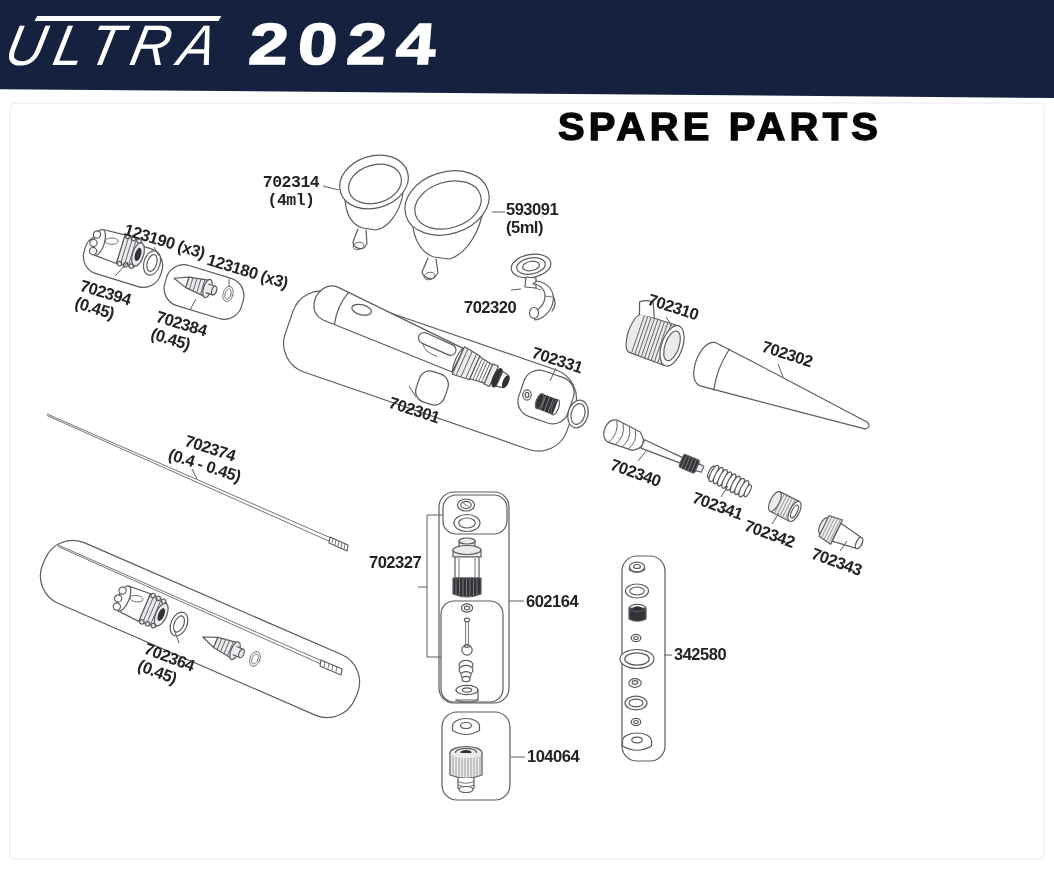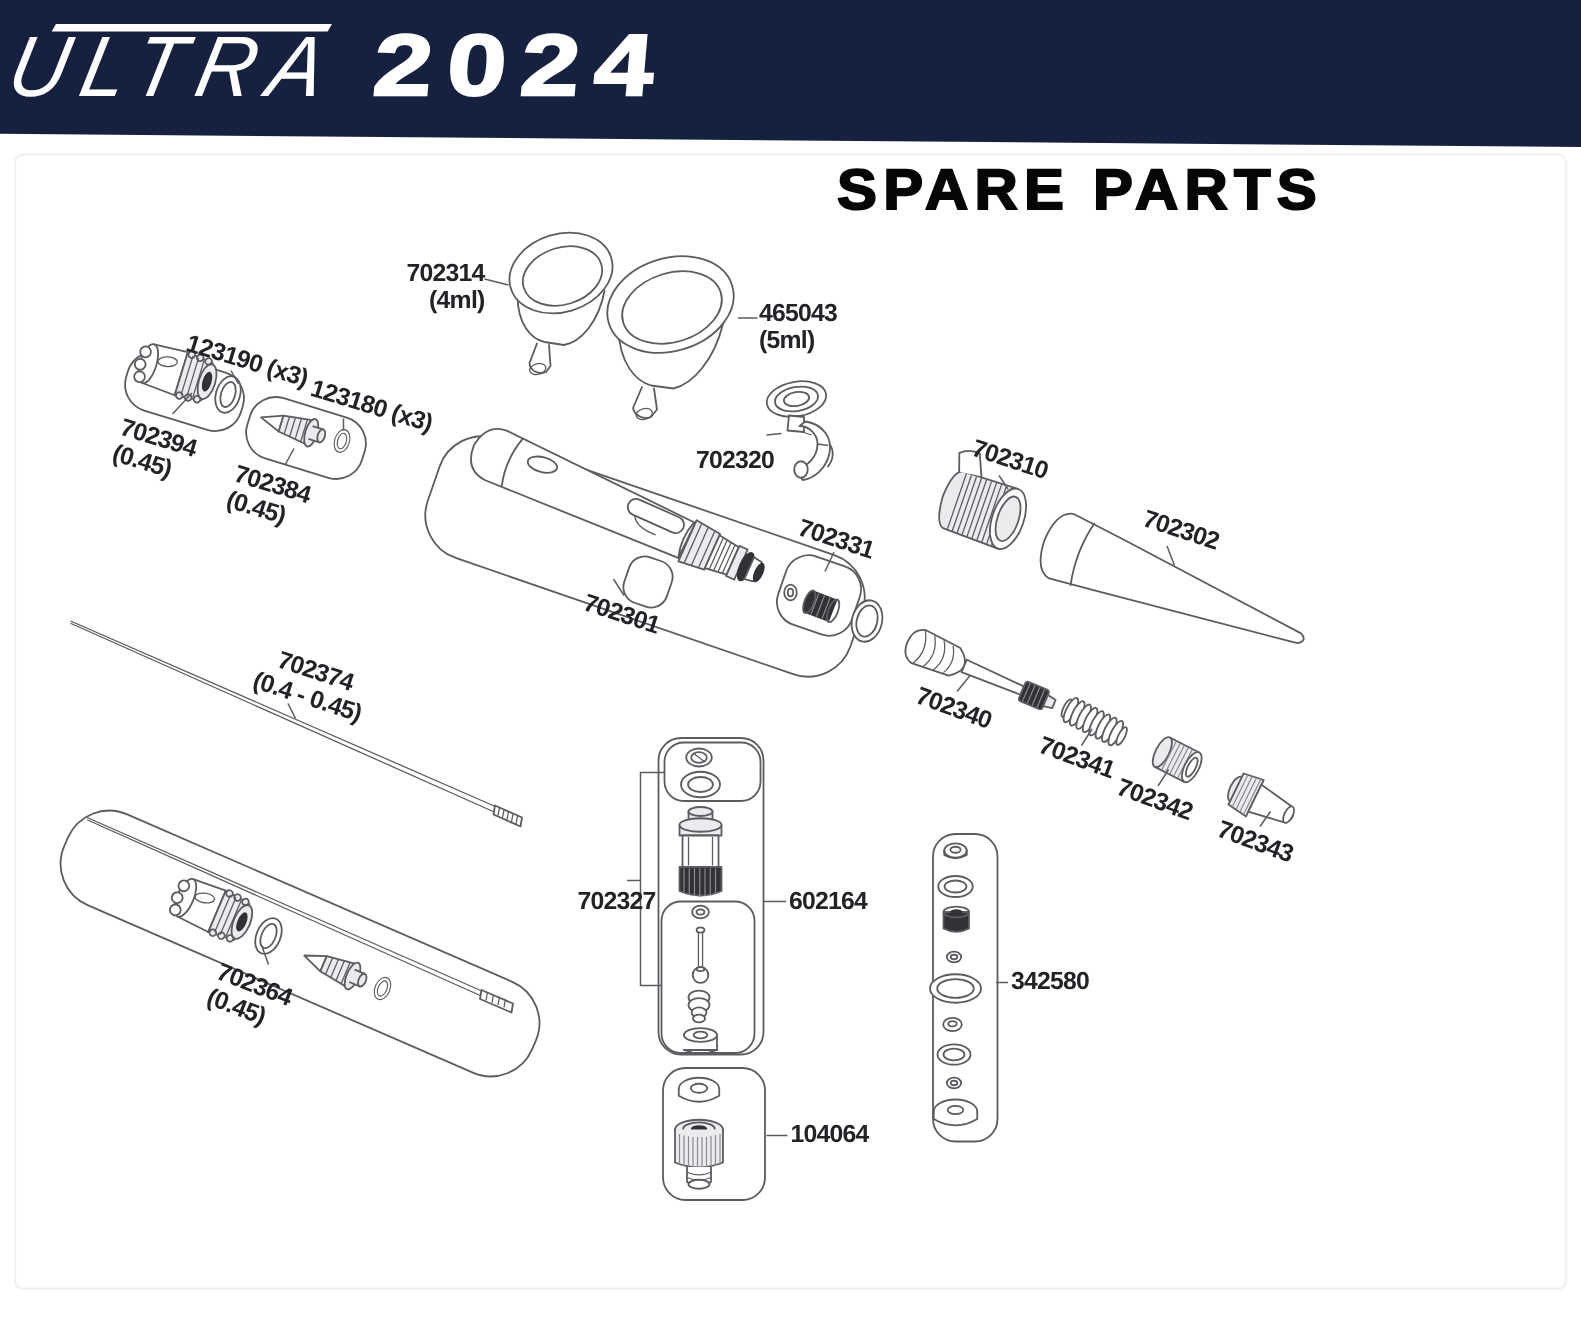--- a/index.html
+++ b/index.html
@@ -16,21 +16,21 @@
   .brand-year{position:absolute;left:252px;top:10px;color:#fff;font-size:58px;font-weight:700;
           letter-spacing:8px;transform:scaleX(1.22) skewX(-4deg);transform-origin:left top;
           -webkit-text-stroke:1.5px #fff;white-space:nowrap;}
   
   .page-title{position:absolute;left:500px;top:106px;width:440px;text-align:center;font-size:38px;
           font-weight:700;letter-spacing:4px;color:#060607;transform:scaleX(1.05);
           transform-origin:center top;-webkit-text-stroke:1.3px #060607;white-space:nowrap;}
   
   .lbl{position:absolute;color:#232327;font-size:16.5px;font-weight:700;letter-spacing:-0.5px;
        line-height:1.07;white-space:nowrap;transform-origin:left top;}
-  .lbl.r{text-align:right;}
+  .lbl.r{text-align:center;font-family:Liberation Mono, monospace;}
   .lbl.c{text-align:center;}
   
   svg.diagram{position:absolute;left:0;top:0;}
   .ln{stroke:#5b5c60;stroke-width:1.2;fill:none;stroke-linecap:round;stroke-linejoin:round;}
   .thin{stroke:#5b5c60;stroke-width:0.85;fill:none;}
   .kn{stroke:#8a8b8f;stroke-width:0.8;fill:none;}
   .fw{fill:#fff;}
   .fg{fill:#ebebed;}
   .fd{fill:#323236;}
   .ld{stroke:#5b5c60;stroke-width:1;fill:none;}
@@ -324,21 +324,21 @@
       <path d="M511,757 L525,757"></path>
     </g>
   </svg>
 
   <div class="lbl r" style="left:259px;top:174px;width:64px;">
     <div>702314</div>
     <div>(4ml)</div>
   </div>
 
   <div class="lbl" style="left:506px;top:201px;">
-    <div>465043</div>
+    <div>593091</div>
     <div>(5ml)</div>
   </div>
 
   <div class="lbl" style="left:127px;top:221px;transform:rotate(17deg);">
     <div>123190 (x3)</div>
   </div>
 
   <div class="lbl" style="left:210px;top:251px;transform:rotate(17deg);">
     <div>123180 (x3)</div>
   </div>
@@ -387,21 +387,21 @@
   </div>
 
   <div class="lbl" style="left:748px;top:517px;transform:rotate(20deg);">
     <div>702342</div>
   </div>
 
   <div class="lbl" style="left:815px;top:545px;transform:rotate(20deg);">
     <div>702343</div>
   </div>
 
-  <div class="lbl" style="left:369px;top:593px;margin-left:16px;">
+  <div class="lbl" style="left:369px;top:554px;">
     <div>702327</div>
   </div>
 
   <div class="lbl" style="left:526px;top:593px;">
     <div>602164</div>
   </div>
 
   <div class="lbl" style="left:674px;top:646px;">
     <div>342580</div>
   </div>

